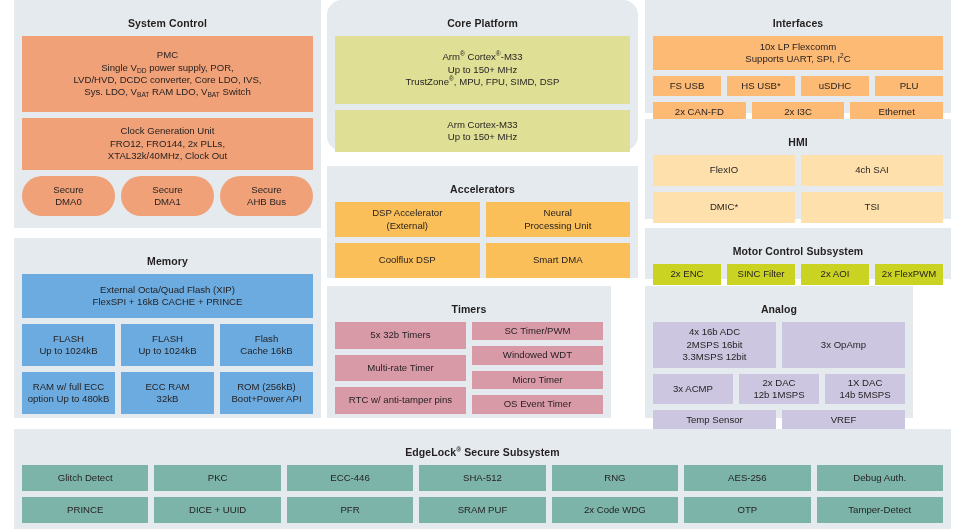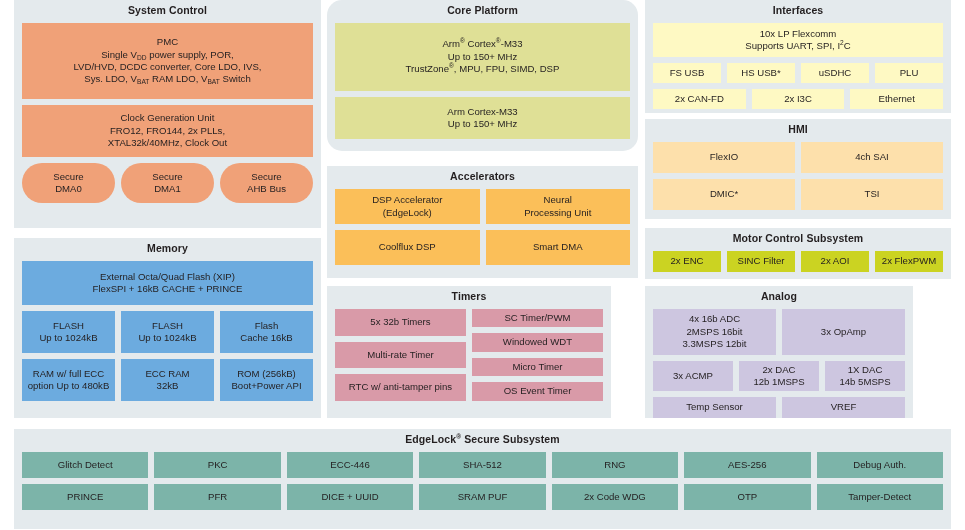--- a/index.html
+++ b/index.html
@@ -20,21 +20,21 @@
     width: 965px;
     height: 530px;
     box-sizing: border-box;
   }
 
   
   .panel {
     position: absolute;
     background: #e4eaed;
     box-sizing: border-box;
-    padding: 4px 8px 8px 8px;
+    padding: 17px 8px 8px 8px;
   }
   .panel-title {
     text-align: center;
     font-size: 10.5px;
     font-weight: bold;
     color: #231f20;
     line-height: 13px;
     margin-bottom: 6px;
     letter-spacing: .1px;
   }
@@ -66,21 +66,21 @@
   
   .cols { display: flex; gap: 6px; }
   .col  { flex: 1 1 0; display: flex; flex-direction: column; gap: 6px; }
 
   
   .c-orange { background: #f0a178; }
   .c-blue   { background: #6cabdf; }
   .c-olive  { background: #dfe096; }
   .c-amber  { background: #fbbf59; }
   .c-pink   { background: #d99aa8; }
-  .c-lblue  { background: #fef9c3; }
+  .c-lblue  { background: #fdba74; }
   .c-peach  { background: #fde0ab; }
   .c-lime   { background: #cbd322; }
   .c-purple { background: #cdc6e0; }
   .c-teal   { background: #7cb4a9; }
 
   
   sup { font-size: 6.6px; vertical-align: super; line-height: 0; }
   sub { font-size: 6.6px; vertical-align: baseline; position: relative; top: 2px; line-height: 0; }
 
   
@@ -224,21 +224,21 @@
       </div>
     </div>
   </section>
 
   <section class="panel" id="panel-accelerators">
     <div class="panel-title">Accelerators</div>
 
     <div class="row">
       <div class="blk c-amber">
         <span class="ln">DSP Accelerator</span>
-        <span class="ln">(EdgeLock)</span>
+        <span class="ln">(External)</span>
       </div>
       <div class="blk c-amber">
         <span class="ln">Neural</span>
         <span class="ln">Processing Unit</span>
       </div>
     </div>
 
     <div class="row">
       <div class="blk c-amber">
         <span class="ln">Coolflux DSP</span>
@@ -421,26 +421,26 @@
       <div class="blk c-teal">
           <span class="ln">Debug Auth.</span>
         </div>
     </div>
 
     <div class="row">
       <div class="blk c-teal">
           <span class="ln">PRINCE</span>
         </div>
       <div class="blk c-teal">
+          <span class="ln">DICE + UUID</span>
+        </div>
+      <div class="blk c-teal">
           <span class="ln">PFR</span>
         </div>
       <div class="blk c-teal">
-          <span class="ln">DICE + UUID</span>
-        </div>
-      <div class="blk c-teal">
           <span class="ln">SRAM PUF</span>
         </div>
       <div class="blk c-teal">
           <span class="ln">2x Code WDG</span>
         </div>
       <div class="blk c-teal">
           <span class="ln">OTP</span>
         </div>
       <div class="blk c-teal">
           <span class="ln">Tamper-Detect</span>

